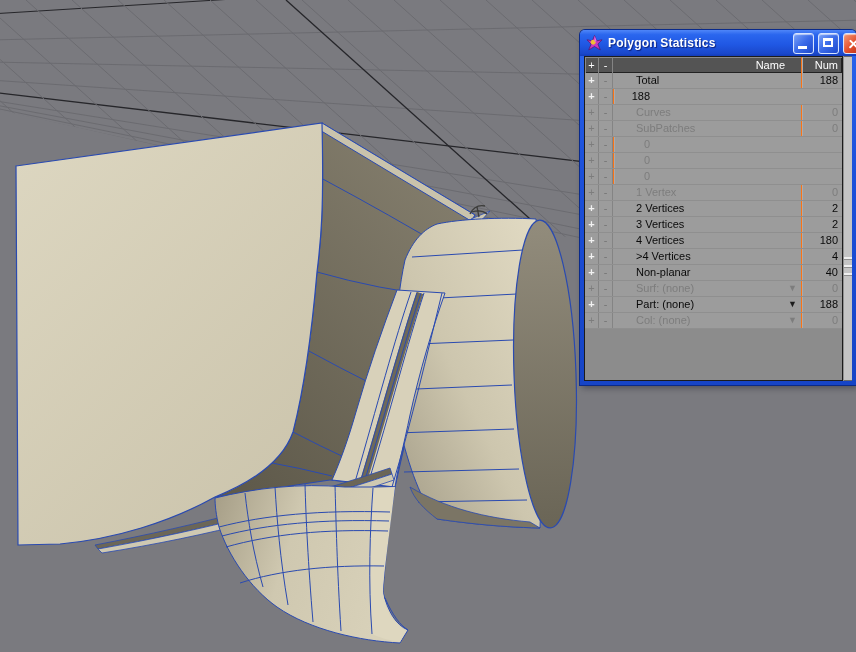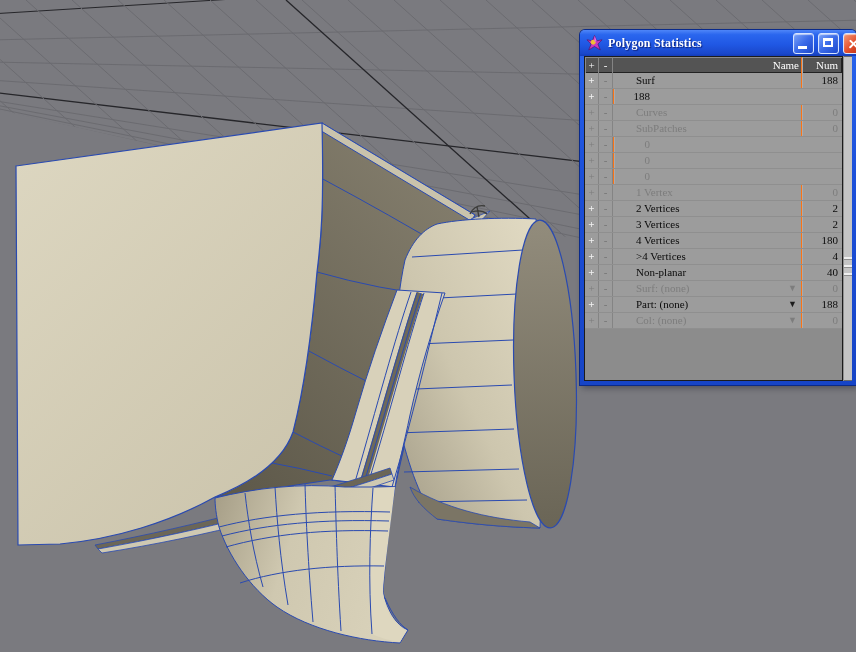--- a/index.html
+++ b/index.html
@@ -1,17 +1,17 @@
 <!DOCTYPE html>
 <html><head>
 <meta charset="utf-8">
 <style>
   html,body{margin:0;padding:0;background:#4a4a4e;}
   #screen{position:relative;width:856px;height:652px;overflow:hidden;
-    background:#7a7a7f;font-family:Liberation Serif, serif;}
+    background:#7a7a7f;font-family:Liberation Sans, sans-serif;}
   #scene{position:absolute;left:0;top:0;}
 
   
   .window{position:absolute;left:580px;top:30px;width:276px;height:355px;
     border-radius:5px 5px 0 0;overflow:hidden;
     background:linear-gradient(180deg,#2a66ee,#1c50da 40%,#1644c6);
     box-shadow:0 0 0 1px #0a2a8a, 2px 3px 6px rgba(0,0,20,.35);}
   .titlebar{position:absolute;left:0;top:0;right:0;height:26px;
     background:linear-gradient(180deg,#4f86f8 0%,#2a66ee 18%,#2058e4 55%,#1a48cc 90%,#123cba 100%);
     display:flex;align-items:center;padding-left:6px;box-sizing:border-box;}
@@ -32,21 +32,21 @@
   .glyph-x::before,.glyph-x::after{content:"";position:absolute;left:4px;top:9px;width:11px;height:2.4px;
     background:#fff;border-radius:1px;}
   .glyph-x::before{transform:rotate(45deg);} .glyph-x::after{transform:rotate(-45deg);}
 
   
   .content{position:absolute;left:4px;right:4px;top:26px;bottom:4px;display:flex;background:#8f8f8f;}
   .table{flex:1 1 auto;border:1px solid #1c1c1c;background:#8c8c8c;display:flex;flex-direction:column;min-width:0;}
   .hrow{height:16px;flex:0 0 16px;display:flex;background:#545454;color:#fff;font-size:11px;line-height:16px;
     box-shadow:inset 1px 1px 0 #8a8a8a, inset -1px -1px 0 #222;}
   .hrow .c-plus,.hrow .c-minus{text-align:center;}
-  .hrow .c-name{padding-right:2px;}
+  .hrow .c-name{padding-right:16px;}
   .row{height:16px;flex:0 0 16px;display:flex;background:#9c9c9c;font-size:11px;line-height:15px;
     color:#0a0a0a;border-bottom:1px solid #8f8f8f;box-sizing:border-box;}
   .c-plus{width:13px;flex:0 0 13px;text-align:center;border-right:1px solid #848484;}
   .c-minus{width:13px;flex:0 0 13px;text-align:center;border-right:1px solid #848484;}
   .c-name{flex:1 1 auto;position:relative;padding-left:23px;text-align:left;overflow:hidden;white-space:nowrap;}
   .hrow .c-name{text-align:right;padding-left:0;}
   .c-num{width:41px;flex:0 0 41px;text-align:right;padding-right:4px;box-sizing:border-box;
     border-left:1px solid #f97316;box-shadow:inset 1px 0 0 #ababab;}
   .row .c-plus{color:#f2f2f2;font-weight:bold;}
   .row .c-minus{color:#757575;}
@@ -237,21 +237,21 @@
         <div class="hrow">
           <div class="c-plus">+</div>
           <div class="c-minus">-</div>
           <div class="c-name">Name</div>
           <div class="c-num">Num</div>
         </div>
         <div id="rows">
             <div class="row">
       <div class="c-plus plusg">+</div>
       <div class="c-minus minusg">-</div>
-      <div class="c-name"><span class="nm">Surf</span></div>
+      <div class="c-name"><span class="nm">Total</span></div>
       <div class="c-num">188</div>
     </div>
             <div class="row">
       <div class="c-plus plusg">+</div>
       <div class="c-minus minusg">-</div>
       <div class="c-num">188</div>
     </div>
             <div class="row inactive">
       <div class="c-plus plusg">+</div>
       <div class="c-minus minusg">-</div>

